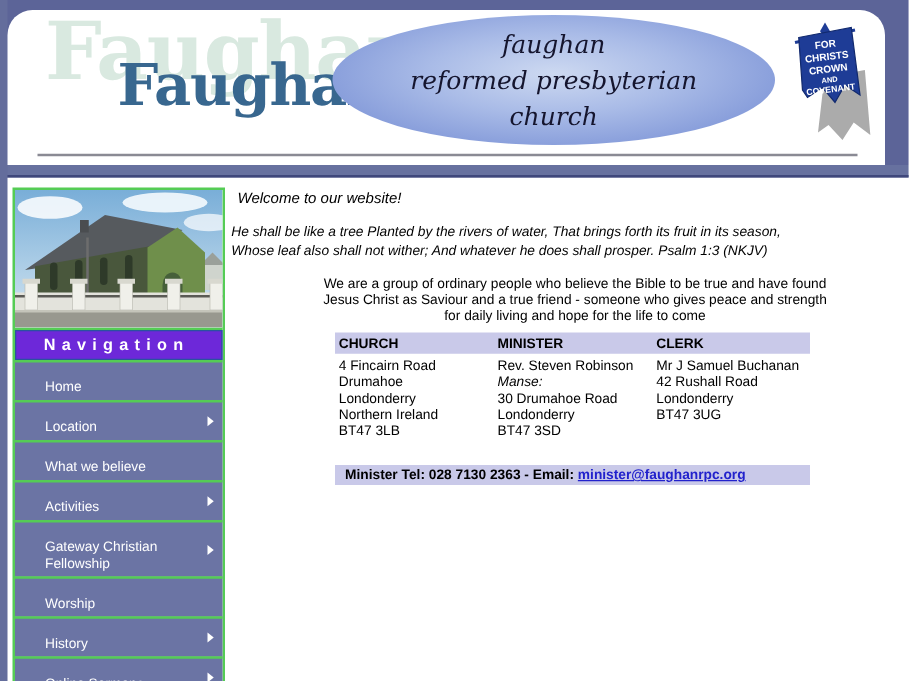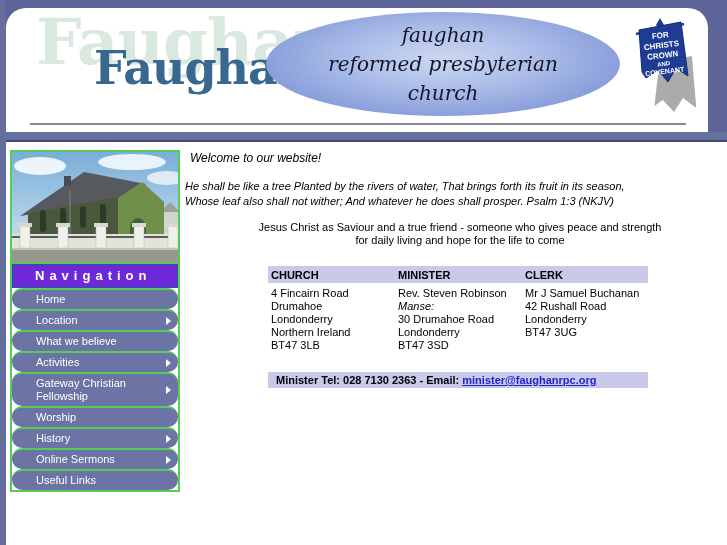--- a/index.html
+++ b/index.html
@@ -40,21 +40,21 @@
   
   .sidebar { position:absolute; left:10px; top:150px; width:166px; border:2px solid #55cc55; background:#fff; }
   .photo { display:block; width:166px; height:110px; }
   .nav-title-outer { border-top:2px solid #55cc55; }
   .nav-title {
     background:#6d28d9; border:1px solid #2a52a0; height:22px; line-height:22px;
     color:#fff; font-weight:bold; font-size:13px; letter-spacing:5px; padding-left:22px;
   }
   .nav-item {
     position:relative; border-top:2px solid #55cc55; background:#6b74a4;
-    color:#fff; font-size:11px; line-height:13px; padding:3px 4px 3px 24px; cursor:pointer;border-radius:10px;
+    color:#fff; font-size:11px; line-height:13px; padding:14px 4px 3px 24px; cursor:pointer;
   }
   .arrow {
     position:absolute; right:7px; top:50%; margin-top:-4px; width:0; height:0;
     border-left:5px solid #fff; border-top:4px solid transparent; border-bottom:4px solid transparent;
   }
 
   
   .welcome { position:absolute; left:190px; top:151px; font-size:12px; font-weight:normal; font-style:italic; }
   .verse { position:absolute; left:185px; top:179px; width:484px; text-align:left; font-style:italic; font-size:11px; line-height:15px; }
   .intro { position:absolute; left:245px; top:221px; width:430px; text-align:center; font-size:11px; line-height:13px; }
@@ -203,20 +203,21 @@
 </div>
 
 <div class="welcome">Welcome to our website!</div>
 
 <div class="verse">
   <div>He shall be like a tree Planted by the rivers of water, That brings forth its fruit in its season,</div>
   <div>Whose leaf also shall not wither; And whatever he does shall prosper.  Psalm 1:3 (NKJV)</div>
 </div>
 
 <div class="intro">
+  <div>We are a group of ordinary people who believe the Bible to be true and have found</div>
   <div>Jesus Christ as Saviour and a true friend - someone who gives peace and strength</div>
   <div>for daily living and hope for the life to come</div>
 </div>
 
 <div class="info-table">
   <div class="t-head">
     <div class="c1">CHURCH</div>
     <div class="c2">MINISTER</div>
     <div class="c3">CLERK</div>
   </div>

